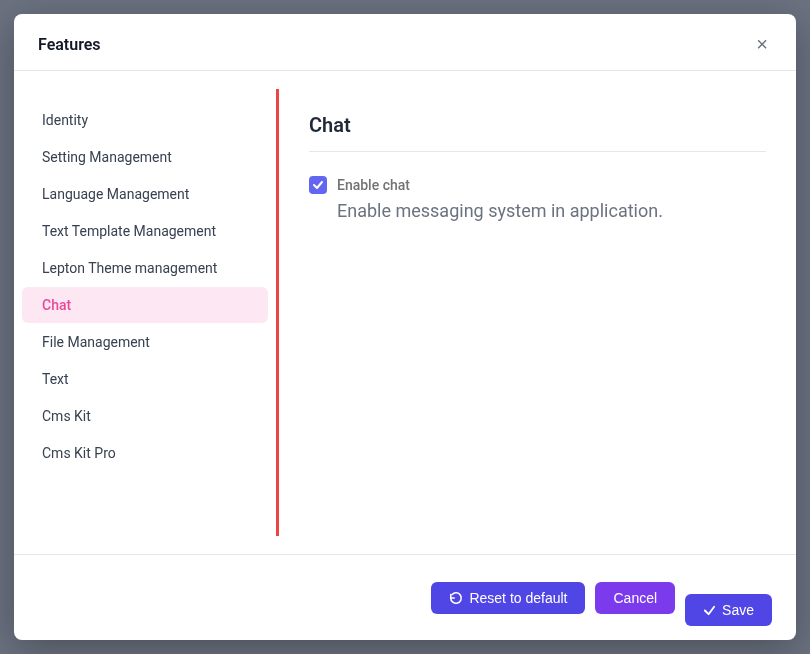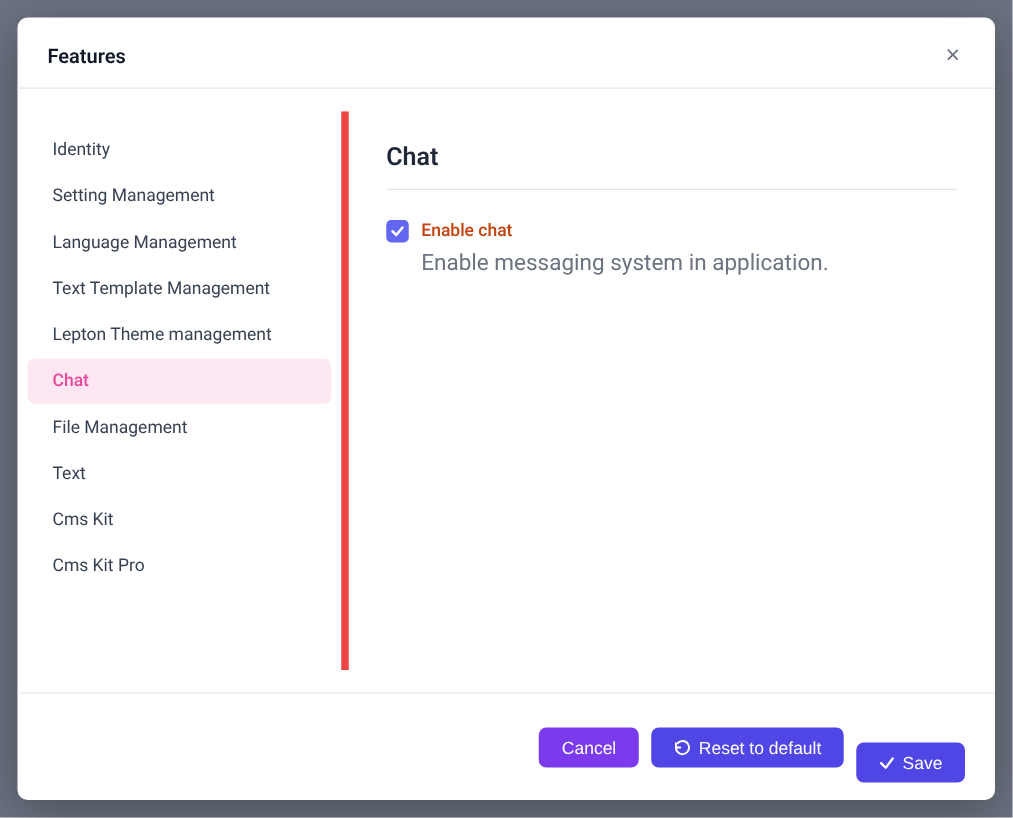--- a/index.html
+++ b/index.html
@@ -52,21 +52,21 @@
       padding: 2px 4px;
       border-radius: 4px;
     }
     .modal-body {
       display: flex;
       flex: 1;
       overflow: hidden;
     }
     .sidebar {
       width: 265px;
-      border-right: 6px solid #ef4444;
+      border-right: 3px solid #ef4444;
       padding: 12px 0;
       overflow-y: auto;
     }
     .sidebar-item {
       padding: 10px 20px;
       font-size: 14px;
       color: #374151;
       cursor: pointer;
       border-radius: 6px;
       margin: 1px 8px;
@@ -110,21 +110,21 @@
       flex-shrink: 0;
       cursor: pointer;
     }
     .checkbox-custom svg {
       width: 12px;
       height: 12px;
     }
     .feature-label {
       font-size: 14px;
       font-weight: 500;
-      color: #c2410c;
+      color: #737373;
     }
     .feature-description {
       font-size: 18px;
       color: #6b7280;
       margin-left: 28px;
     }
     .modal-footer {
       display: flex;
       align-items: center;
       justify-content: flex-end;
@@ -189,28 +189,28 @@
                 <path d="M2 6L5 9L10 3" stroke="white" stroke-width="2" stroke-linecap="round" stroke-linejoin="round"></path>
               </svg>
             </div>
             <span class="feature-label">Enable chat</span>
           </div>
           <div class="feature-description">Enable messaging system in application.</div>
         </div>
       </div>
     </div>
     <div class="modal-footer">
-      <button class="btn btn-cancel">Cancel</button>
       <button class="btn btn-outline">
         <svg width="14" height="14" viewBox="0 0 16 16" fill="none" xmlns="http://www.w3.org/2000/svg">
           <path d="M2 8a6 6 0 1 0 1.5-3.9" stroke="white" stroke-width="1.8" stroke-linecap="round" stroke-linejoin="round"></path>
           <path d="M2 4v4h4" stroke="white" stroke-width="1.8" stroke-linecap="round" stroke-linejoin="round"></path>
         </svg>
         <span>Reset to default</span>
       </button>
+      <button class="btn btn-cancel">Cancel</button>
       <button class="btn btn-primary">
         <svg width="13" height="13" viewBox="0 0 14 14" fill="none" xmlns="http://www.w3.org/2000/svg">
           <path d="M2 7L6 11L12 3" stroke="white" stroke-width="2" stroke-linecap="round" stroke-linejoin="round"></path>
         </svg>
         <span>Save</span>
       </button>
     </div>
   </div>
 </div>
 

